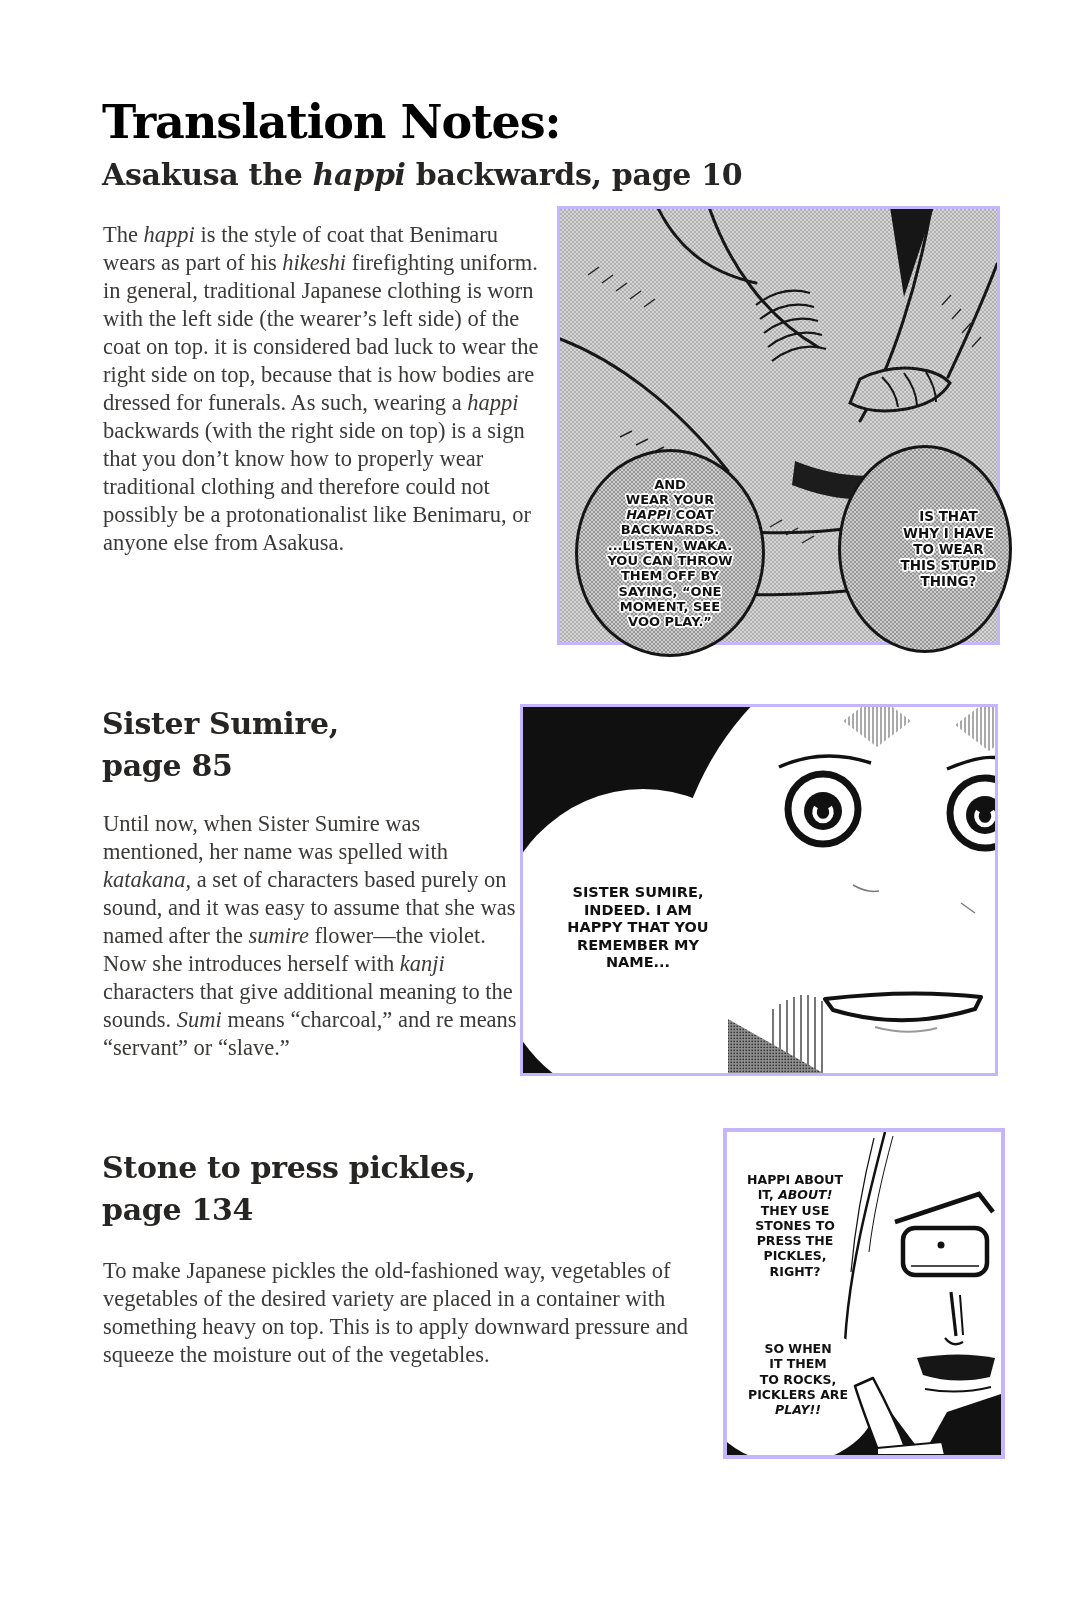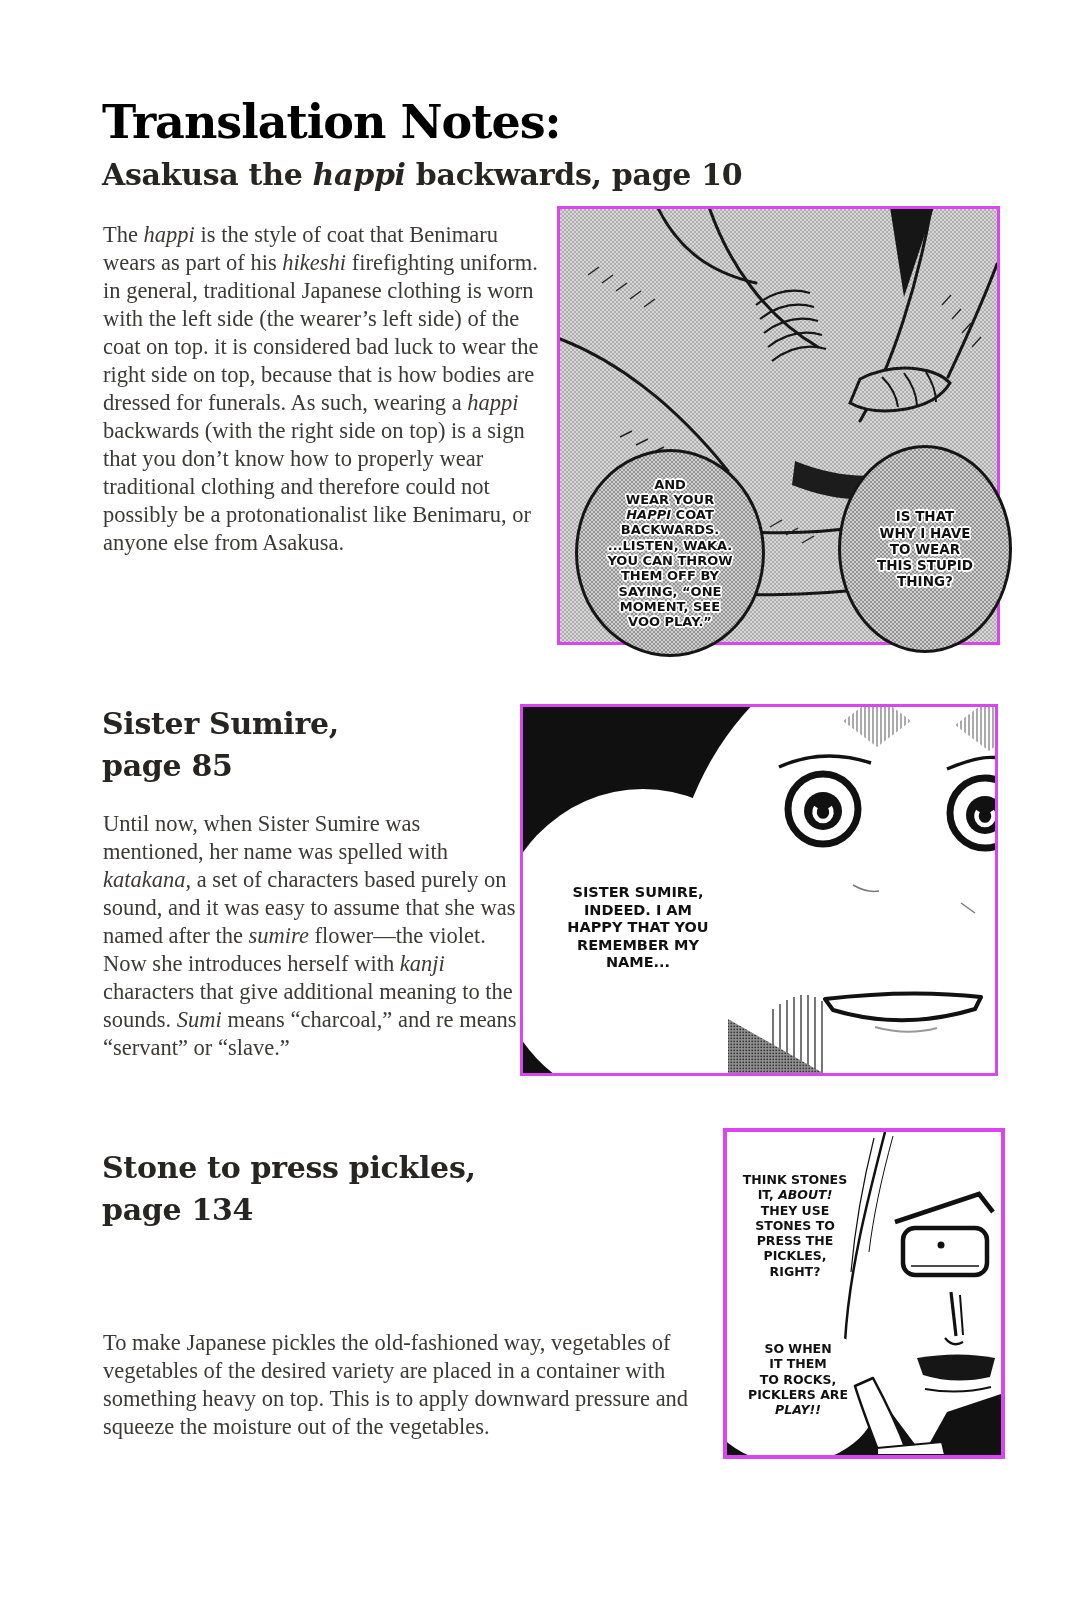--- a/index.html
+++ b/index.html
@@ -19,23 +19,23 @@
   .section-heading i{font-style:italic;}
   #h1{left:102px;top:132px;font-size:30px;}
   #h2{left:102px;top:678px;font-size:30px;line-height:42px;}
   #h3{left:102px;top:1122px;font-size:30px;line-height:42px;}
   .body-text{
     position:absolute;font-size:22.5px;line-height:28px;color:#3b3a38;
   }
   .body-text i{font-style:italic;}
   #b1{left:103px;top:198px;width:452px;}
   #b2{left:103px;top:787px;width:416px;}
-  #b3{left:103px;top:1306px;width:614px;}
-
-  .panel{position:absolute;box-sizing:border-box;border:3px solid #d946ef;}
+  #b3{left:103px;top:1234px;width:614px;}
+
+  .panel{position:absolute;box-sizing:border-box;border:3px solid #c4b5fd;}
   .panel > svg{display:block;width:100%;height:100%;}
   #p1{left:557px;top:206px;width:443px;height:439px;}
   #p2{left:520px;top:704px;width:478px;height:372px;background:#101010;}
   #p3{left:723px;top:1128px;width:282px;height:331px;border-width:4px;}
 
   .bubble-text, .caption-text{
     position:absolute;text-align:center;color:#111;
     font-family:"DejaVu Sans", sans-serif;font-weight:700;
     white-space:pre-line;z-index:3;
   }
@@ -54,21 +54,21 @@
   .ht-bubble .bubble-text{
     position:static;
     text-shadow:
       -1.4px -1.4px 0 #fff, 1.4px -1.4px 0 #fff,
       -1.4px 1.4px 0 #fff, 1.4px 1.4px 0 #fff,
       0 -1.6px 0 #fff, 0 1.6px 0 #fff, -1.6px 0 0 #fff, 1.6px 0 0 #fff;
   }
   #p1-bubble-left{left:15px;top:240px;width:184px;height:202px;}
   #p1-bubble-left .bubble-text{font-size:13px;line-height:15.3px;}
   #p1-bubble-right{left:278px;top:236px;width:168px;height:202px;}
-  #p1-bubble-right .bubble-text{font-size:13.5px;line-height:16.2px;}
+  #p1-bubble-right .bubble-text{font-size:13.5px;line-height:16.2px;padding-left:47px;}
   #p2-bubble-text{left:534px;top:884px;width:208px;font-size:14.5px;line-height:17.5px;}
   #p3-caption-top{left:731px;top:1172px;width:128px;font-size:12.5px;line-height:15.3px;}
   #p3-bubble-bottom{left:731px;top:1341px;width:134px;font-size:12.5px;line-height:15.3px;}
 </style>
 </head>
 <body>
 
 <h1 class="page-title">Translation Notes:</h1>
 
 <h2 class="section-heading" id="h1"><span>Asakusa the </span><i>happi</i><span> backwards, page 10</span></h2>
@@ -214,21 +214,21 @@
     </g>
     <path d="M190,226 Q232,219 268,226 L263,245 Q228,253 196,243 Z" fill="#161616"></path>
     <path d="M198,257 Q232,263 264,255" stroke="#111" stroke-width="2" fill="none"></path>
     <path d="M0,248 C55,240 110,250 152,264 L196,323 L0,323 Z" fill="#111"></path>
     <polygon points="196,323 220,280 274,262 274,323" fill="#111"></polygon>
     <ellipse cx="64" cy="262" rx="88" ry="70" fill="#ffffff"></ellipse>
     <path d="M146,246 C160,272 172,298 180,320 L154,326 C144,300 134,274 128,254 Z" fill="#fff" stroke="#111" stroke-width="2.5" stroke-linejoin="round"></path>
     <path d="M150,316 L215,310 L218,323 L150,323 Z" fill="#fff" stroke="#111" stroke-width="2"></path>
   </svg>
 </div>
-<div class="caption-text" id="p3-caption-top"><span>THINK STONES
+<div class="caption-text" id="p3-caption-top"><span>HAPPI ABOUT
 IT, </span><i>ABOUT!</i><span>
 THEY USE
 STONES TO
 PRESS THE
 PICKLES,
 RIGHT?</span></div>
 <div class="bubble-text" id="p3-bubble-bottom"><span>SO WHEN
 IT THEM
 TO ROCKS,
 PICKLERS ARE

